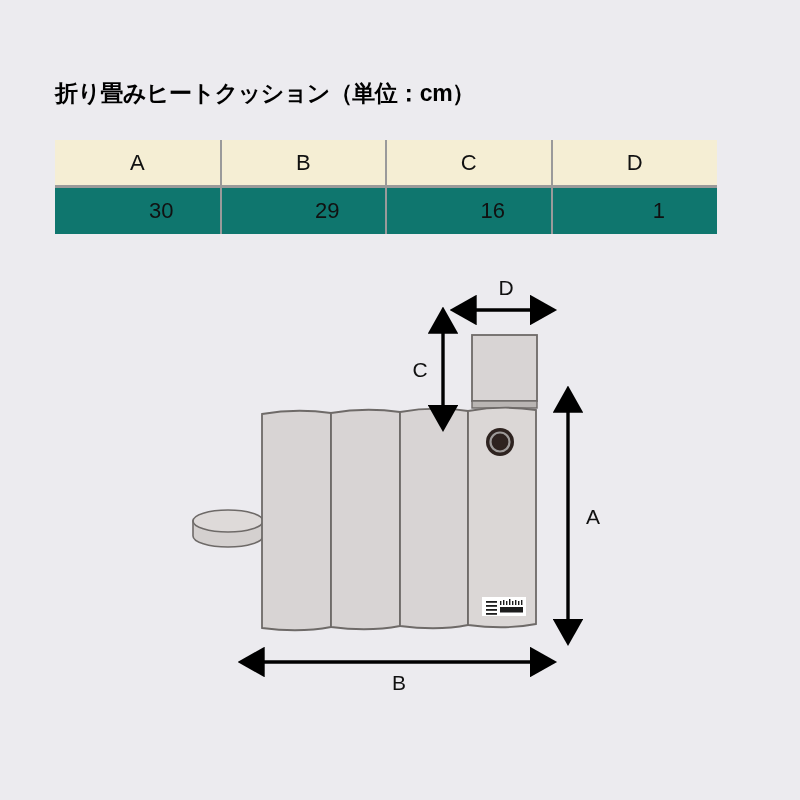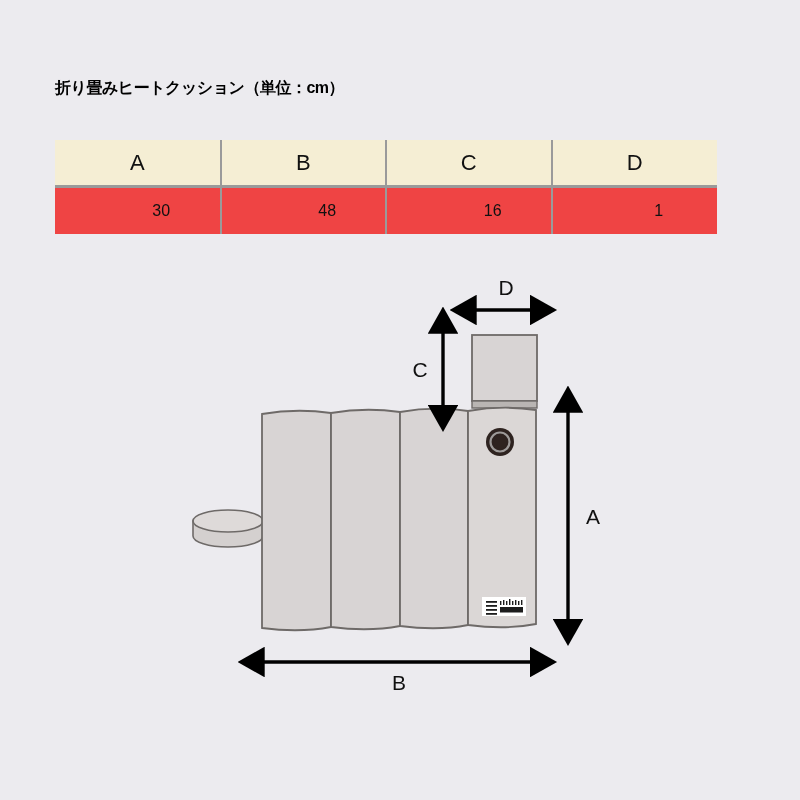--- a/index.html
+++ b/index.html
@@ -19,21 +19,21 @@
     left: 0; top: 0;
     width: 800px;
     height: 800px;
   }
 
   
   #title {
     position: absolute;
     left: 55px;
     top: 78px;
-    font-size: 16px;
+    font-size: 23px;
     font-weight: bold;
     color: #000000;
     letter-spacing: -0.5px;
     white-space: nowrap;
   }
 
   
   #dim-table {
     position: absolute;
     left: 55px;
@@ -52,23 +52,23 @@
   #dim-table th:first-child, #dim-table td:first-child {
     border-left: none;
   }
   #dim-table thead th {
     background: #f5eed4;
     height: 45px;
     font-size: 22px;
     border-bottom: 3px solid #9a9a9a;
   }
   #dim-table tbody td {
-    background: #ef4444;
+    background: #0f766e;
     height: 46px;
-    font-size: 16px;
+    font-size: 22px;
     padding-left: 48px;
   }
 
   
   #diagram {
     position: absolute;
     left: 0;
     top: 0;
     width: 800px;
     height: 800px;
@@ -93,21 +93,21 @@
       <tr>
         <th>A</th>
         <th>B</th>
         <th>C</th>
         <th>D</th>
       </tr>
     </thead>
     <tbody>
       <tr>
         <td>30</td>
-        <td>48</td>
+        <td>29</td>
         <td>16</td>
         <td>1</td>
       </tr>
     </tbody>
   </table>
 
   <svg id="diagram" viewBox="0 0 800 800">
     <defs>
       <marker id="arrow-start" markerWidth="9" markerHeight="9" refX="7.5" refY="4.5" orient="auto" markerUnits="strokeWidth">
         <path d="M 8,0 L 8,9 L 0,4.5 Z" fill="#000000"></path>

